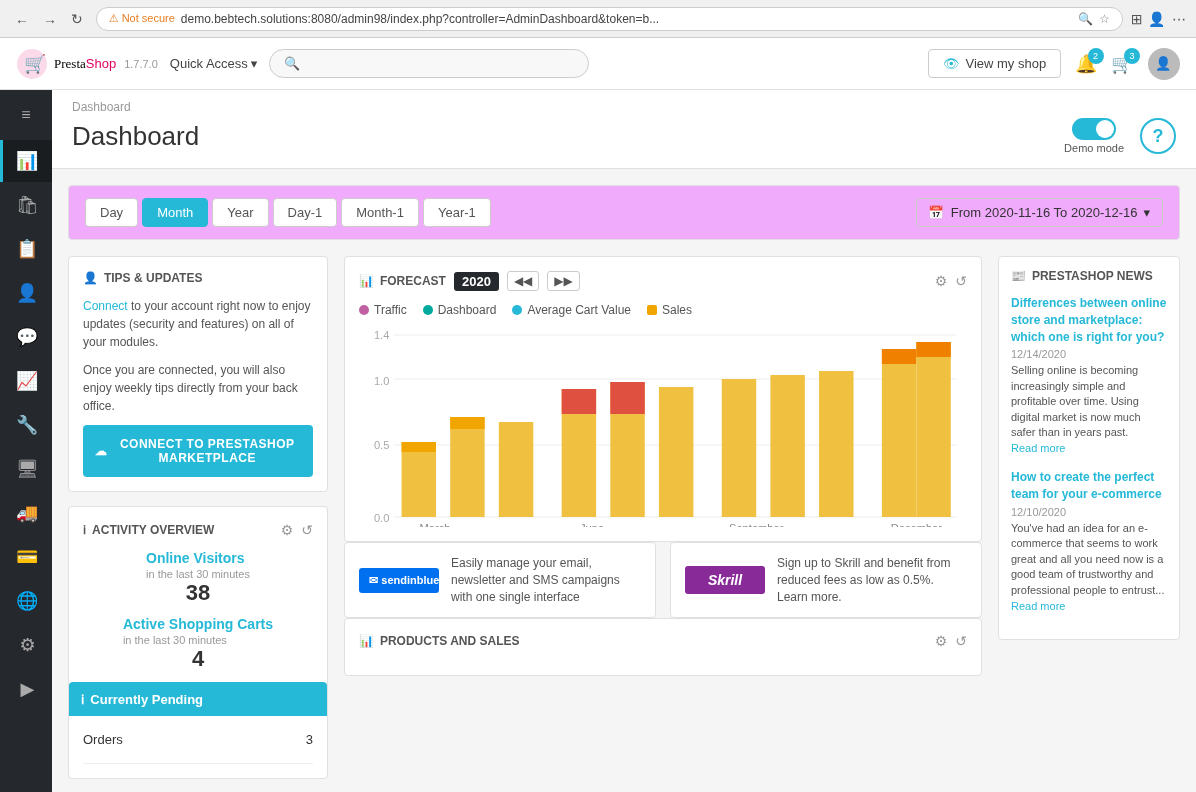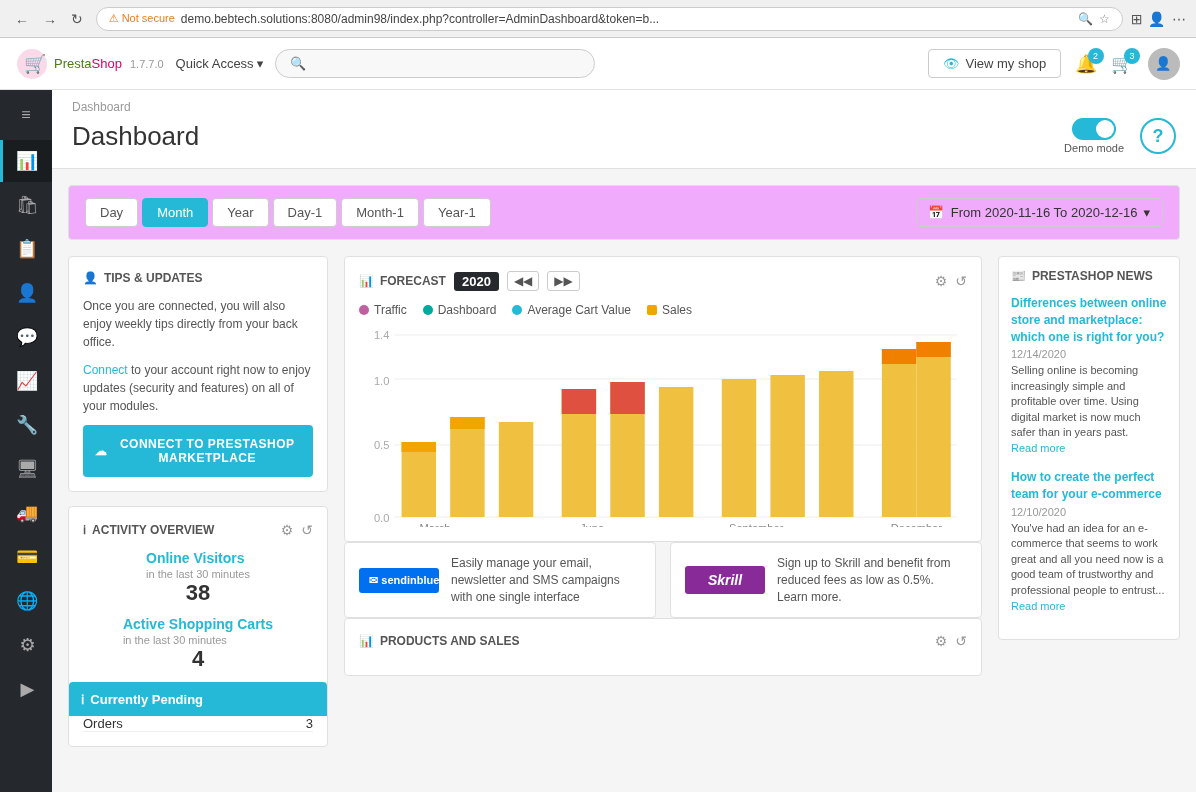--- a/index.html
+++ b/index.html
@@ -40,21 +40,21 @@
       background: white;
       border-bottom: 1px solid #e0e0e0;
       display: flex;
       align-items: center;
       padding: 0 16px;
       height: 52px;
       gap: 12px;
     }
     .logo-area { display: flex; align-items: center; gap: 6px; }
     .logo-icon { width: 32px; height: 32px; }
-    .logo-pre { color: #4d7c0f; }
+    .logo-pre { color: #000000; font-family: Liberation Serif, serif; }
     .logo-shop { color: #df0067; }
     .logo-version { font-size: 11px; color: #999; margin-left: 2px; }
     .quick-access-btn {
       background: none; border: none; cursor: pointer;
       font-size: 13px; color: #444; display: flex; align-items: center; gap: 3px;
     }
     .search-bar {
       flex: 1;
       max-width: 320px;
       border: 1px solid #ccc;
@@ -254,21 +254,21 @@
     .metric-subtitle { font-size: 11px; color: #999; }
     .metric-value { font-size: 22px; font-weight: bold; color: #333; }
 
     
     .pending-header {
       background: #25b9d7; color: white; padding: 8px 12px;
       border-radius: 4px 4px 0 0; font-size: 13px; font-weight: bold;
       display: flex; align-items: center; gap: 6px; margin: 8px -14px 0;
     }
     .pending-row {
-      display: flex; justify-content: space-between; padding: 0 0;
+      display: flex; justify-content: space-between; padding: 16px 0;
       border-bottom: 1px solid #eee; font-size: 13px;
     }
 
     
     .ad-banner {
       background: white; border: 1px solid #e0e0e0; border-radius: 4px;
       padding: 12px 14px; display: flex; align-items: center; gap: 12px;
     }
     .ad-logo-sendinblue {
       background: #0070f0; color: white; font-size: 11px; font-weight: bold;
@@ -457,24 +457,24 @@
 
         <div class="left-col">
 
           <div class="card">
             <div class="card-header">
               <div class="card-title">
                 <span>👤</span>
                 <span>TIPS &amp; UPDATES</span>
               </div>
             </div>
-            <p class="tips-text">Once you are connected, you will also enjoy weekly tips directly from your back office.</p>
             <p class="tips-text">
               <a>Connect</a> to your account right now to enjoy updates (security and features) on all of your modules.
             </p>
+            <p class="tips-text">Once you are connected, you will also enjoy weekly tips directly from your back office.</p>
             <button class="connect-btn">
               <span>☁</span>
               <span>CONNECT TO PRESTASHOP MARKETPLACE</span>
             </button>
           </div>
 
           <div class="card">
             <div class="card-header">
               <div class="card-title">
                 <span>ℹ</span>

